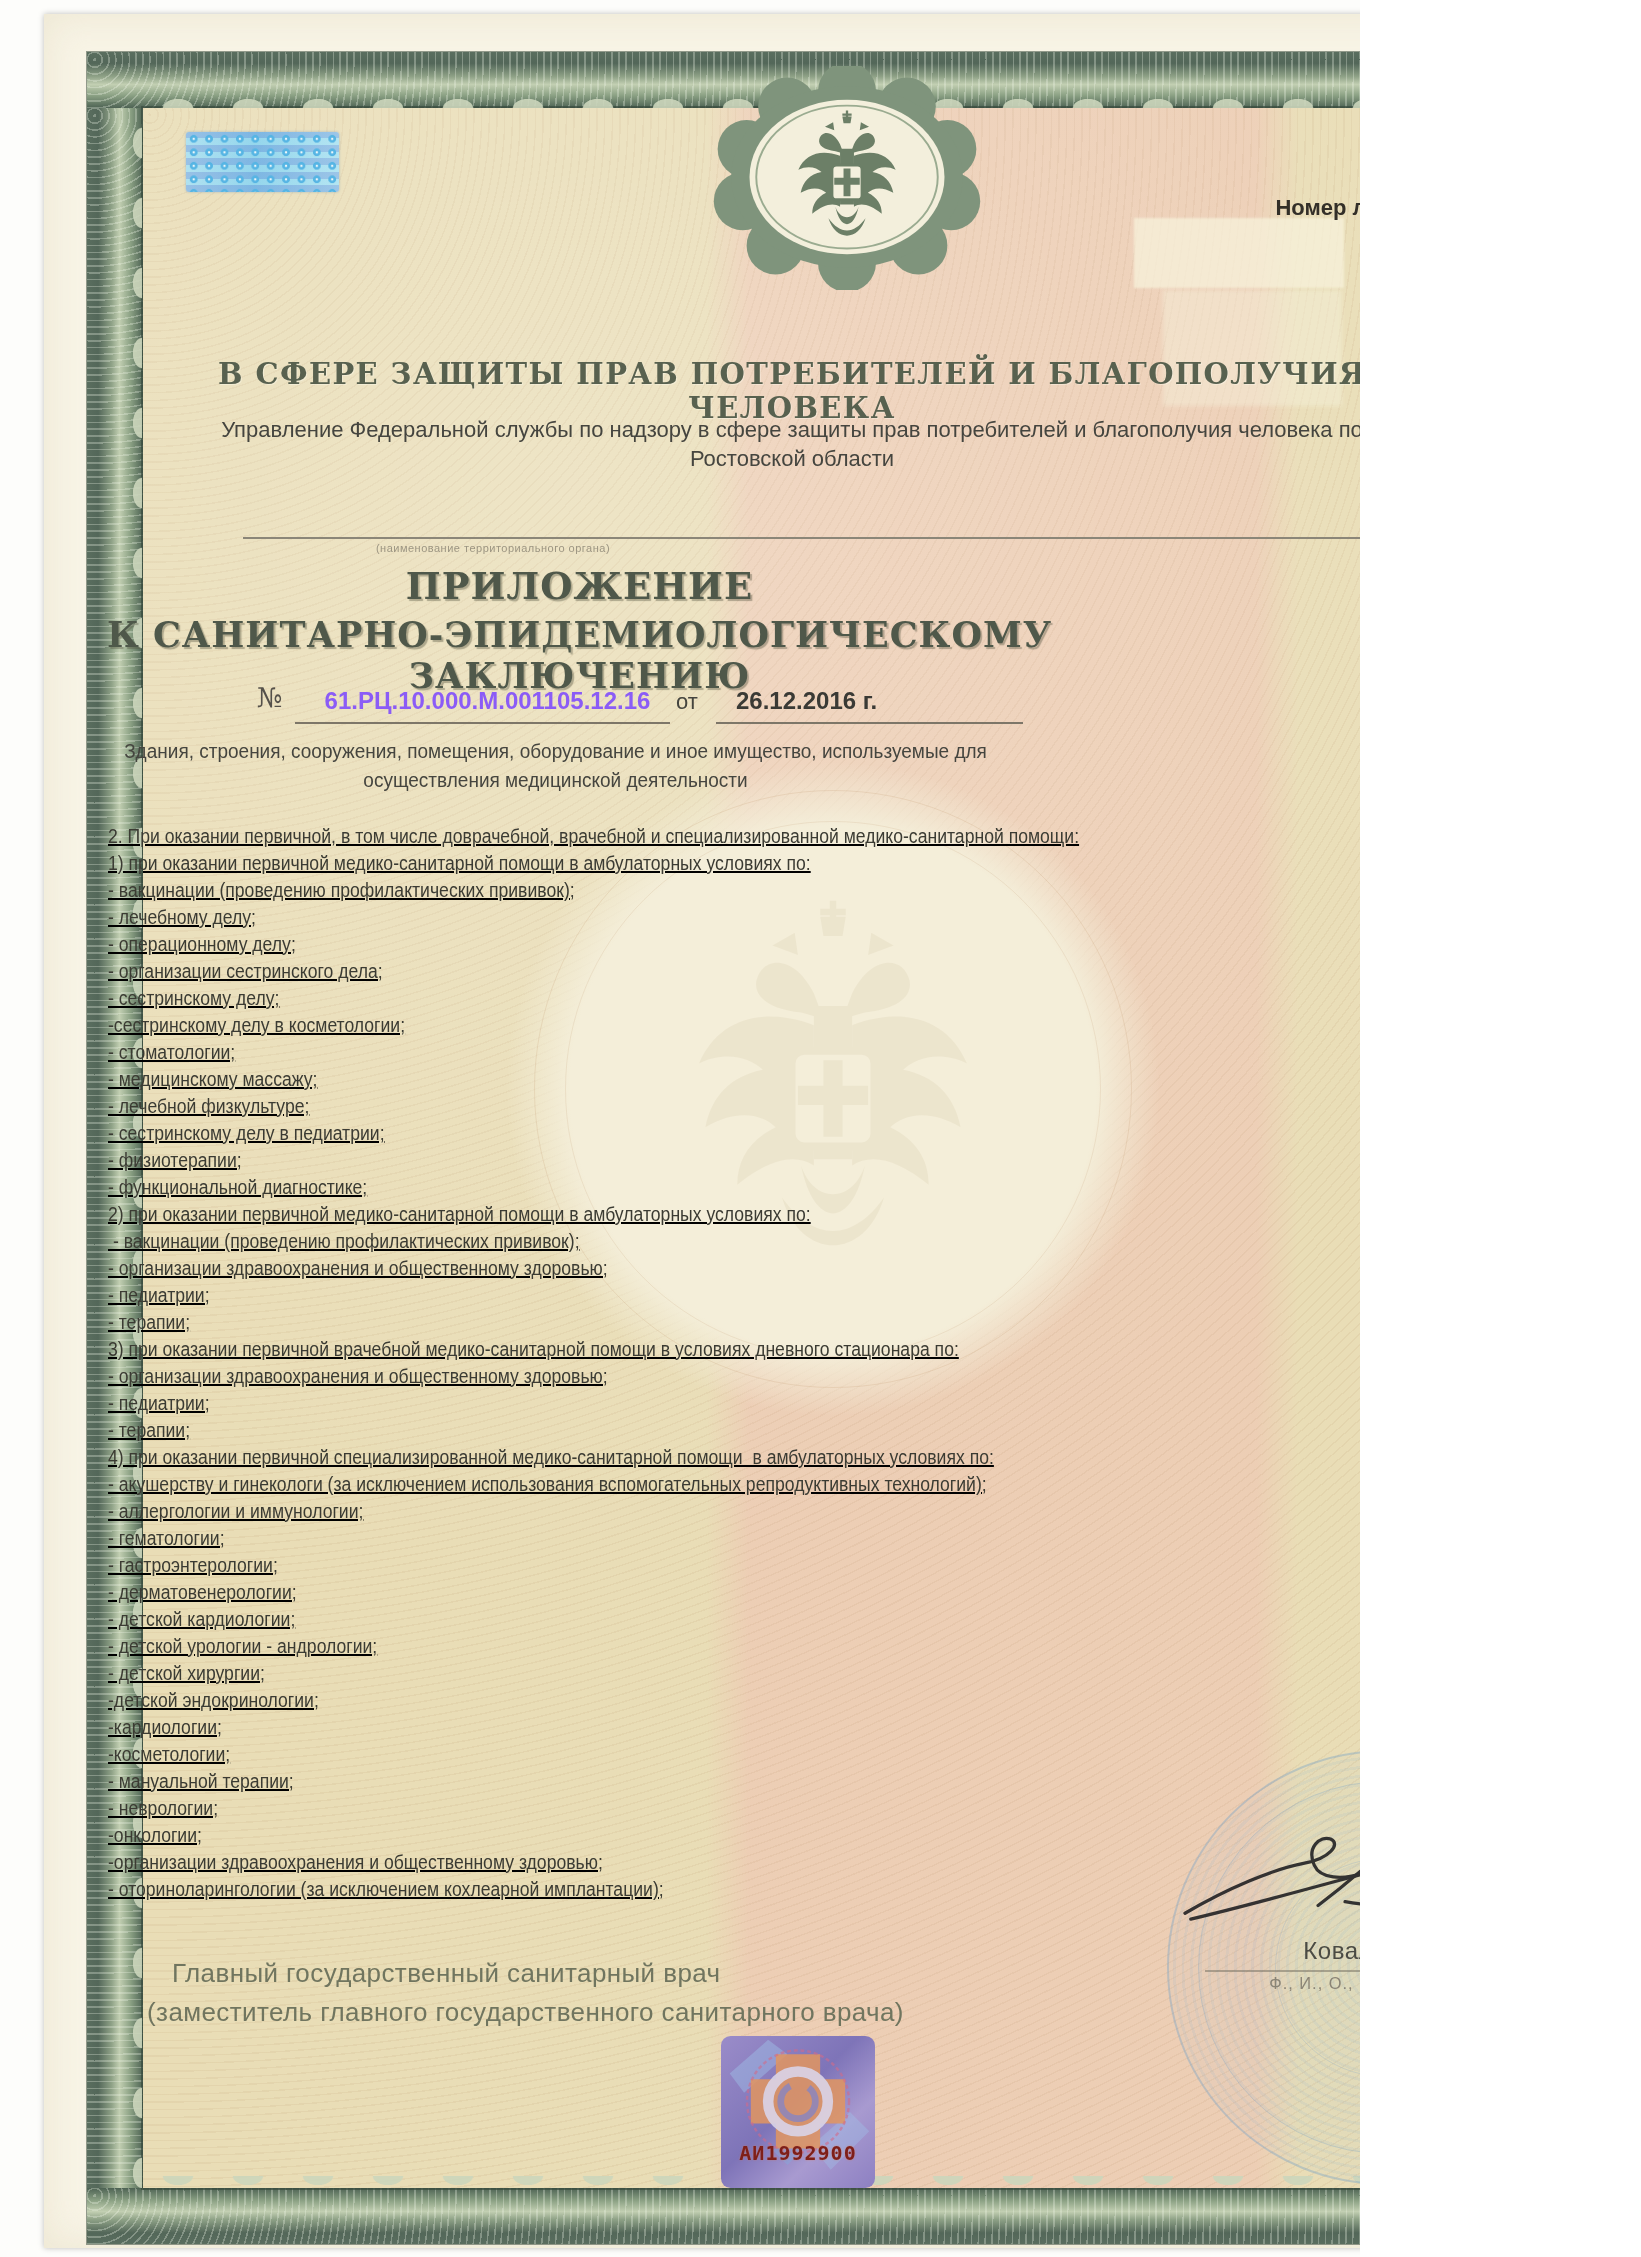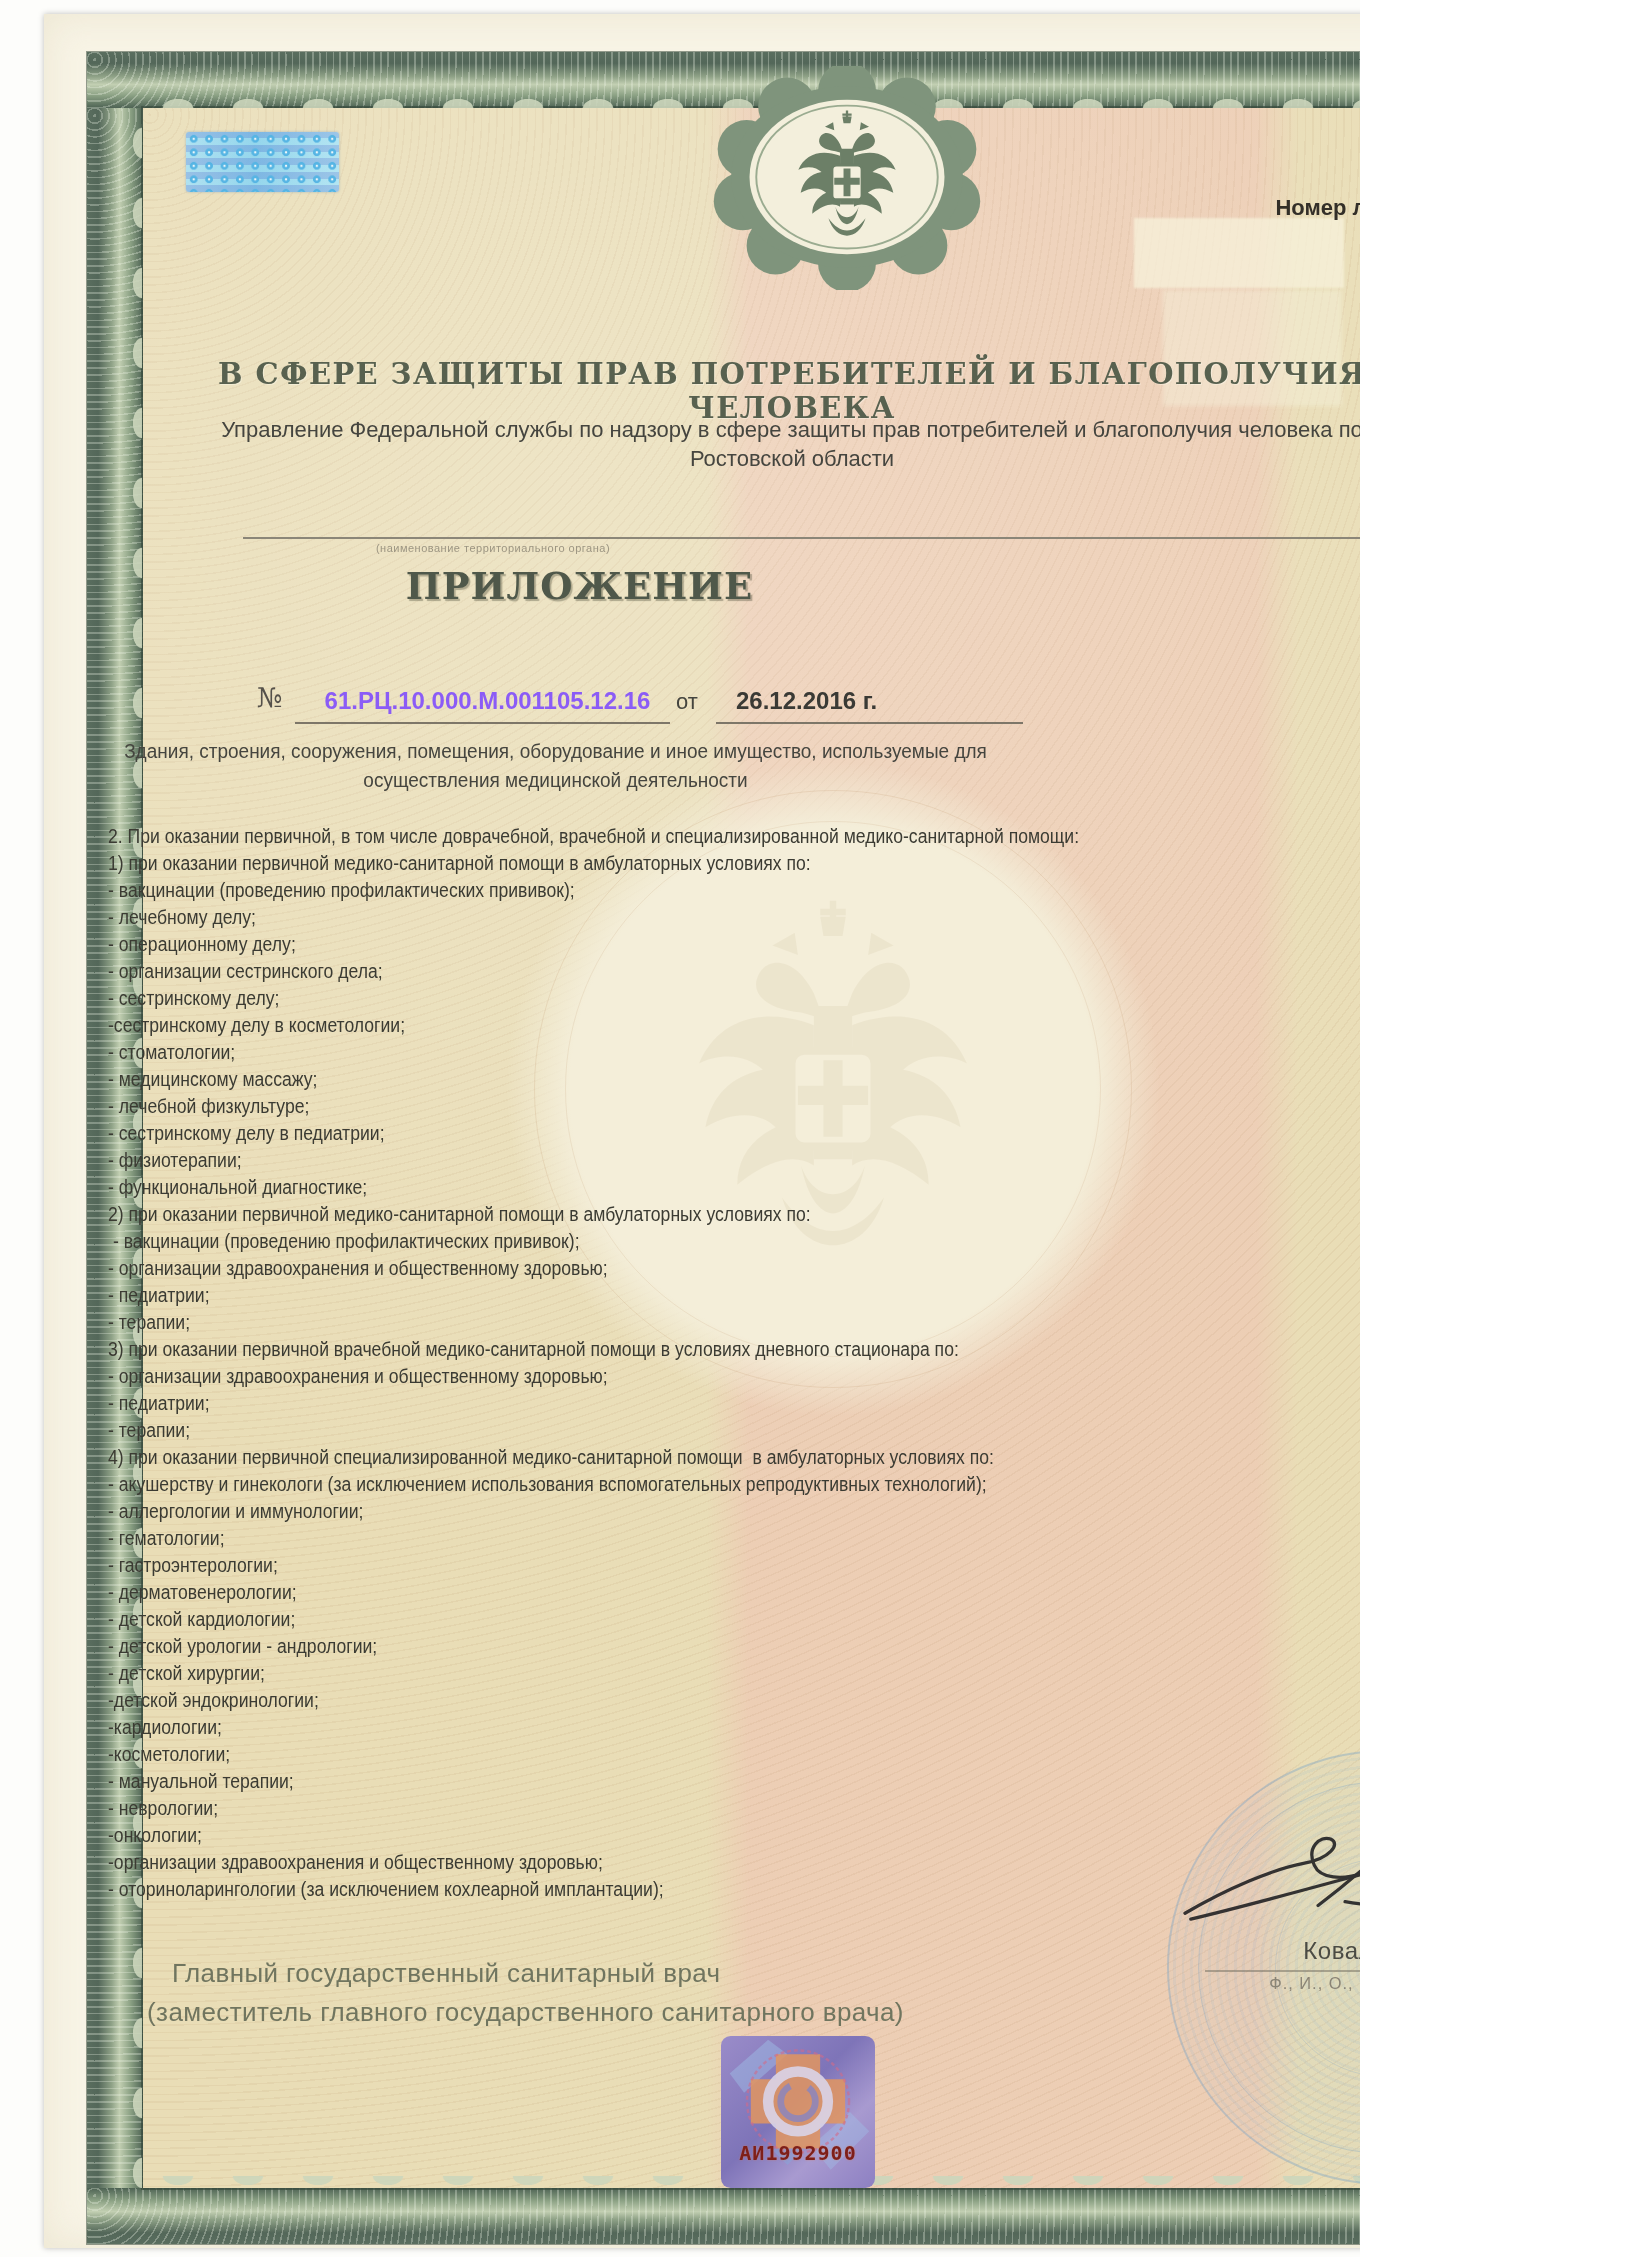--- a/index.html
+++ b/index.html
@@ -194,32 +194,33 @@
 
   <div class="abs serifhead" style="left:116px;top:357px;width:1352px;font-size:29px;">В СФЕРЕ ЗАЩИТЫ ПРАВ ПОТРЕБИТЕЛЕЙ И БЛАГОПОЛУЧИЯ  ЧЕЛОВЕКА</div>
 
   <div class="abs plain" style="left:116px;top:417px;width:1352px;font-size:22px;">Управление Федеральной службы по надзору в сфере защиты прав потребителей и благополучия человека по</div>
   <div class="abs plain" style="left:116px;top:446px;width:1352px;font-size:22px;">Ростовской области</div>
 
   <div class="abs rule" style="left:243px;top:537px;width:1342px;"></div>
   <div class="abs caption" style="left:300px;top:542px;width:386px;">(наименование территориального органа)</div>
 
   <div class="abs bigtitle" style="left:92px;top:564px;width:975px;font-size:37px;">ПРИЛОЖЕНИЕ</div>
+  <div class="abs bigtitle" style="left:92px;top:614px;width:975px;font-size:35px;">К САНИТАРНО-ЭПИДЕМИОЛОГИЧЕСКОМУ ЗАКЛЮЧЕНИЮ</div>
 
   <div class="abs" style="left:257px;top:682px;font-family:'DejaVu Serif',serif;font-size:27px;color:#55514a;">№</div>
   <div class="abs" style="left:309px;top:687px;width:357px;text-align:center;font-size:24px;font-weight:600;color:#8b5cf6;">61.РЦ.10.000.М.001105.12.16</div>
   <div class="abs" style="left:676px;top:689px;font-size:22px;color:#45453f;">от</div>
   <div class="abs" style="left:736px;top:687px;font-size:24px;font-weight:700;color:#3a3a35;">26.12.2016 г.</div>
   <div class="abs numline" style="left:295px;top:722px;width:375px;"></div>
   <div class="abs numline" style="left:716px;top:722px;width:307px;"></div>
 
   <div class="abs plain" style="left:68px;top:740px;width:975px;font-size:20px;transform:scaleX(.95);transform-origin:center;">Здания, строения, сооружения, помещения, оборудование и иное имущество, используемые для</div>
   <div class="abs plain" style="left:68px;top:769px;width:975px;font-size:20px;transform:scaleX(.95);transform-origin:center;">осуществления медицинской деятельности</div>
 
-  <div class="abs" style="left:108px;top:823px;width:1410px;">
+  <div class="abs" style="left:108px;top:823px;width:1410px;text-decoration:underline;">
 
   <div class="bline">2. При оказании первичной, в том числе доврачебной, врачебной и специализированной медико-санитарной помощи:</div>
       <div class="bline">1) при оказании первичной медико-санитарной помощи в амбулаторных условиях по:</div>
       <div class="bline">- вакцинации (проведению профилактических прививок);</div>
       <div class="bline">- лечебному делу;</div>
       <div class="bline">- операционному делу;</div>
       <div class="bline">- организации сестринского дела;</div>
       <div class="bline">- сестринскому делу;</div>
       <div class="bline">-сестринскому делу в косметологии;</div>
       <div class="bline">- стоматологии;</div>

